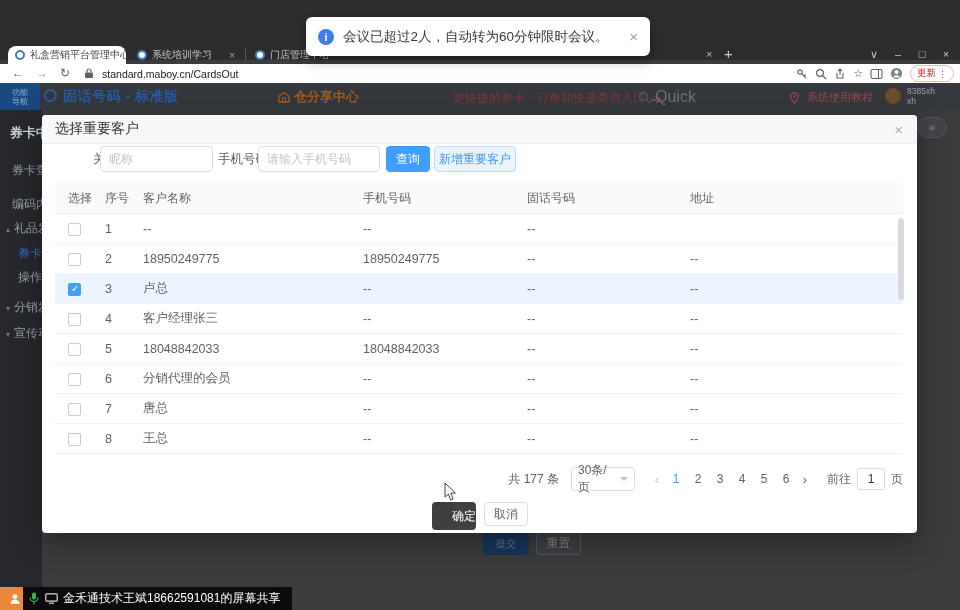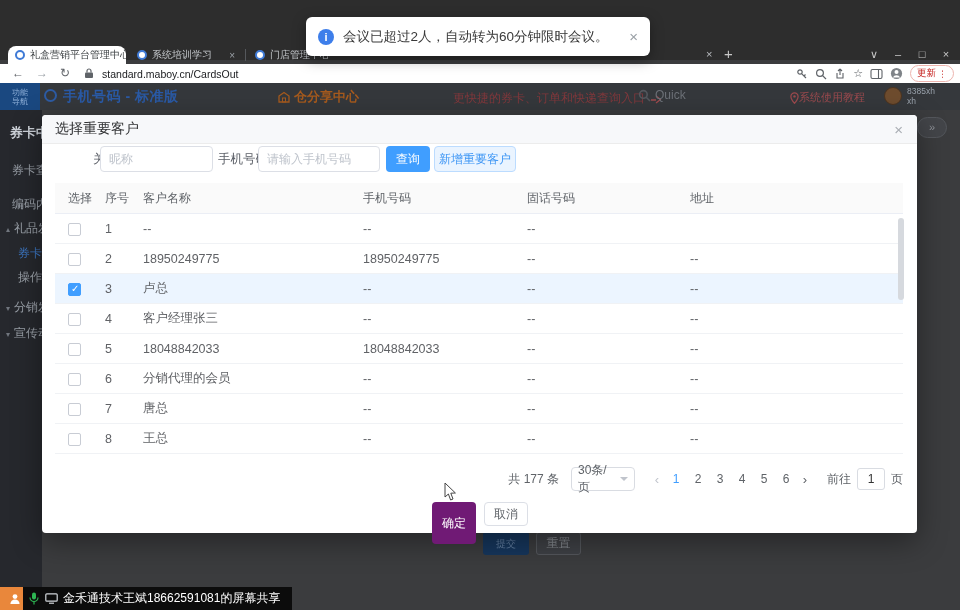--- a/index.html
+++ b/index.html
@@ -31,22 +31,22 @@
 
   
   .app-header { position:absolute; left:0; top:83px; width:960px; height:27px; background:#35383c; z-index:1; }
   .funcnav { position:absolute; left:0; top:0; width:40px; height:27px; background:#1a4880; color:#8fb0d8; font-size:8px; line-height:9px; text-align:center; display:flex; align-items:center; justify-content:center; }
   .funcnav span { width:20px; display:block; }
   .applogo { position:absolute; left:44px; top:6px; width:13px; height:13px; border:2px solid #2d5ba3; border-radius:50%; }
   .brand { position:absolute; left:63px; top:5px; font-size:14px; font-weight:bold; color:#2a5aa6; letter-spacing:0.5px; }
   .sharecenter { position:absolute; left:278px; top:5px; font-size:13px; font-weight:bold; color:#a55a1e; display:flex; gap:4px; align-items:center; }
   .quickentry { position:absolute; left:453px; top:7px; font-size:12px; color:#82383c; display:flex; gap:5px; align-items:center; }
   .quicksearch { position:absolute; left:638px; top:5px; display:flex; align-items:center; gap:4px; }
-  .quicksearch .qk { font-size:12px; color:#6d7178; }
-  .tutorial { position:absolute; left:790px; top:7px; font-size:11px; color:#9c4a4e; display:flex; gap:0; align-items:center; }
+  .quicksearch .qk { font-size:16px; color:#6d7178; }
+  .tutorial { position:absolute; left:790px; top:7px; font-size:11px; color:#9c4a4e; display:flex; gap:8px; align-items:center; }
   .hdr-avatar { position:absolute; left:884px; top:4px; width:18px; height:18px; border-radius:50%; background:#6e4c2e; border:1px solid #4a3320; }
   .hdr-user { position:absolute; left:907px; top:3px; font-size:8.5px; color:#98a0aa; line-height:10px; }
 
   .sidebar { position:absolute; left:0; top:110px; width:42px; height:500px; background:#26282d; overflow:hidden; z-index:1; }
   .si { position:absolute; white-space:nowrap; font-size:12px; color:#9aa0a8; }
   .si .tri { font-size:8px; color:#70757d; margin-right:4px; }
   .si-title { left:10px; top:14px; font-size:13px; font-weight:bold; color:#ccd1d8; }
   .si1 { left:12px; top:52px; } .si2 { left:12px; top:86px; }
   .si3 { left:6px;  top:110px; } .si4 { left:18px; top:135px; color:#3c76c2; }
   .si5 { left:18px; top:159px; } .si6 { left:6px; top:189px; } .si7 { left:6px; top:215px; }
@@ -86,21 +86,21 @@
   .pg-total { margin-right:12px; }
   .pg-size { width:64px; height:24px; border:1px solid #d9dce2; border-radius:4px; display:flex; align-items:center; padding:0 6px; gap:4px; margin-right:14px; color:#5f6368; }
   .pg-size .caret { width:0; height:0; border-left:4px solid transparent; border-right:4px solid transparent; border-top:4px solid #c0c4cc; margin-left:auto; }
   .pg-arrow { width:16px; text-align:center; font-size:13px; color:#c0c4cc; }
   .pg-arrow.next { color:#5f6368; }
   .pg-num { width:22px; text-align:center; }
   .pg-num.active { color:#409eff; }
   .pg-jump { margin-left:14px; display:flex; align-items:center; gap:6px; }
   .pg-input { width:28px; height:22px; border:1px solid #d9dce2; border-radius:3px; text-align:center; font-size:12px; color:#333; outline:none; font-family:"Liberation Sans",sans-serif; }
 
-  .btn-confirm { position:absolute; left:390px; top:387px; width:44px; height:42px; background:#701a75; color:#fff; border:none; border-radius:4px; font-size:12px; }
+  .btn-confirm { position:absolute; left:390px; top:387px; width:44px; height:28px; background:#404040; color:#fff; border:none; border-radius:4px; font-size:12px;text-align:right; }
   .btn-cancel { position:absolute; left:442px; top:387px; width:44px; height:24px; background:#fff; color:#5f6368; border:1px solid #dcdfe6; border-radius:4px; font-size:12px; }
 
   
   .toast { position:absolute; left:306px; top:17px; width:344px; height:39px; background:#fff; border-radius:6px; box-shadow:0 4px 14px rgba(0,0,0,.35); display:flex; align-items:center; padding:0 12px; gap:9px; z-index:50; }
   .toast-ico { width:16px; height:16px; border-radius:50%; background:#3d7eea; color:#fff; font-size:11px; font-weight:bold; text-align:center; line-height:16px; flex:0 0 auto; font-style:normal; }
   .toast-msg { font-size:13.5px; color:#3a3a3a; white-space:nowrap; }
   .toast-close { margin-left:auto; color:#9aa0a6; font-size:15px; }
 
   
   .sharebar { position:absolute; left:0; top:587px; width:292px; height:23px; background:#0c0c0c; display:flex; align-items:center; z-index:60; }
@@ -178,21 +178,21 @@
         <span class="kebab">⋮</span>
       </span>
     </div>
   </div>
 
   <div class="app-header">
     <div class="funcnav">
         <span>功能导航</span>
       </div>
     <div class="applogo"></div>
-    <div class="brand">手机号码 - 标准版</div>
+    <div class="brand">固话号码 - 标准版</div>
     <div class="sharecenter">
       <svg width="12" height="12" viewBox="0 0 12 12">
           <path d="M1 5 L6 1.5 L11 5 V11 H1 Z" fill="none" stroke="#a55a1e" stroke-width="1.3"></path>
           <rect x="4.5" y="7" width="3" height="4" fill="none" stroke="#a55a1e" stroke-width="1"></rect>
         </svg>
       <span>仓分享中心</span>
     </div>
     <div class="quickentry">
       <span>更快捷的券卡、订单和快递查询入口</span>
       <svg width="12" height="12" viewBox="0 0 12 12">

